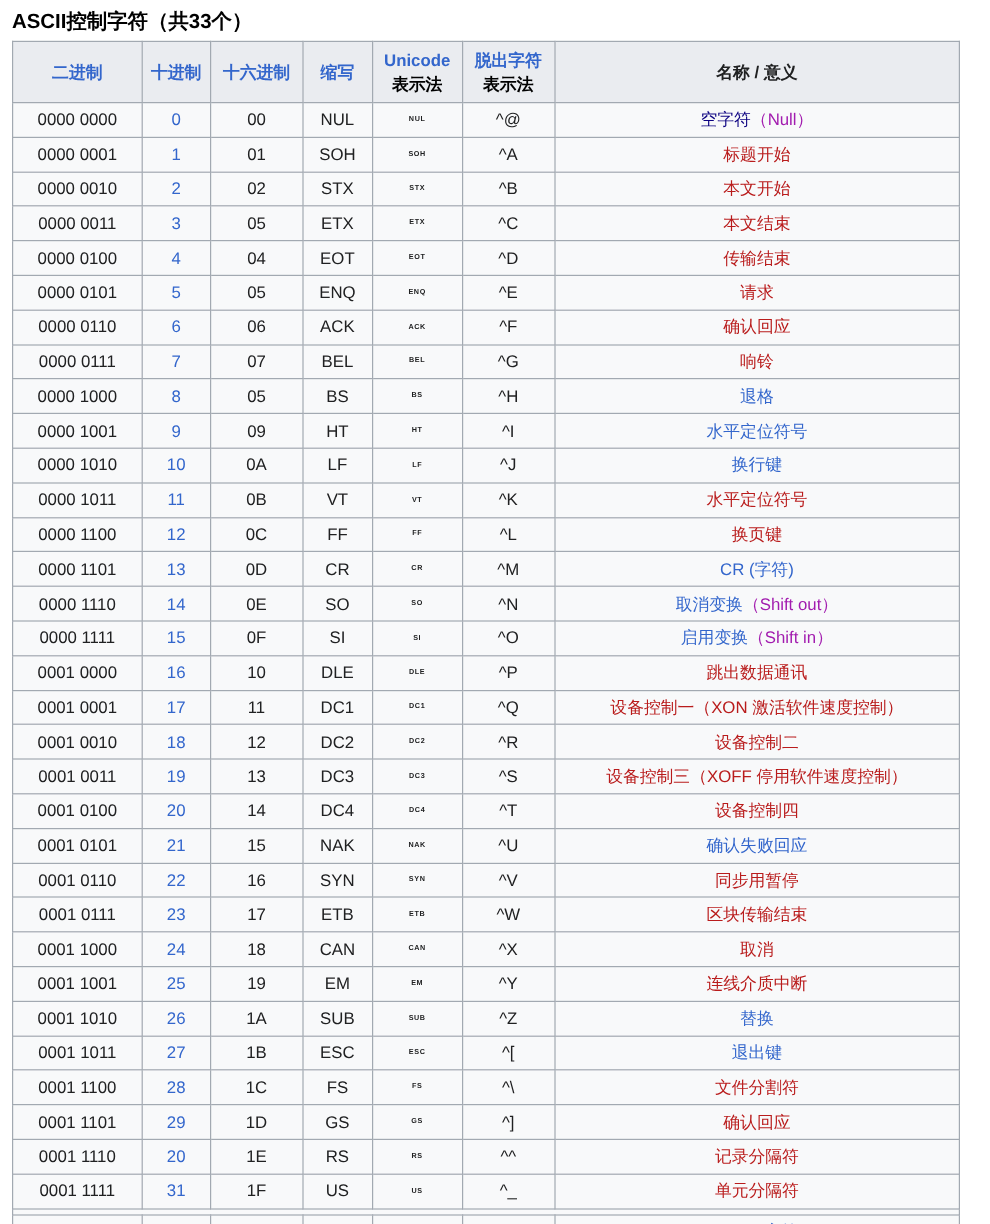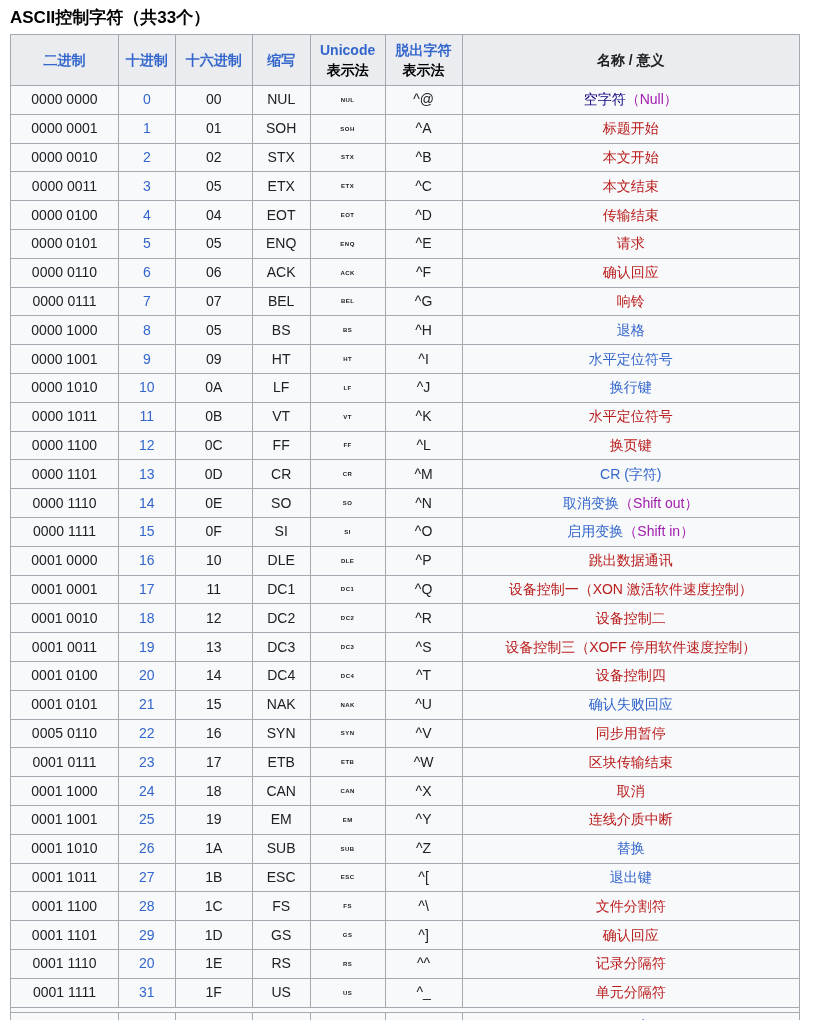--- a/index.html
+++ b/index.html
@@ -283,21 +283,21 @@
       <tr>
         <td><span>0001 0101</span></td>
         <td><span class="lk">21</span></td>
         <td><span>15</span></td>
         <td><span>NAK</span></td>
         <td><span class="uni-glyph">NAK</span></td>
         <td><span>^U</span></td>
         <td class="name-col"><span class="lk">确认失败回应</span></td>
       </tr>
       <tr>
-        <td><span>0005 0110</span></td>
+        <td><span>0001 0110</span></td>
         <td><span class="lk">22</span></td>
         <td><span>16</span></td>
         <td><span>SYN</span></td>
         <td><span class="uni-glyph">SYN</span></td>
         <td><span>^V</span></td>
         <td class="name-col"><span class="rd">同步用暂停</span></td>
       </tr>
       <tr>
         <td><span>0001 0111</span></td>
         <td><span class="lk">23</span></td>

